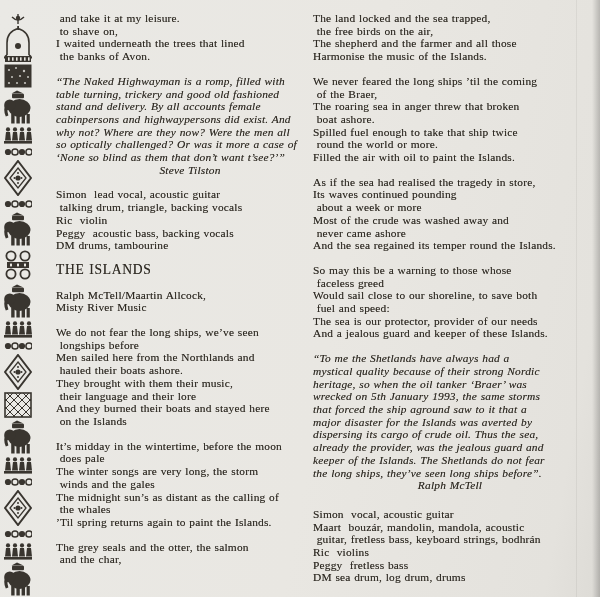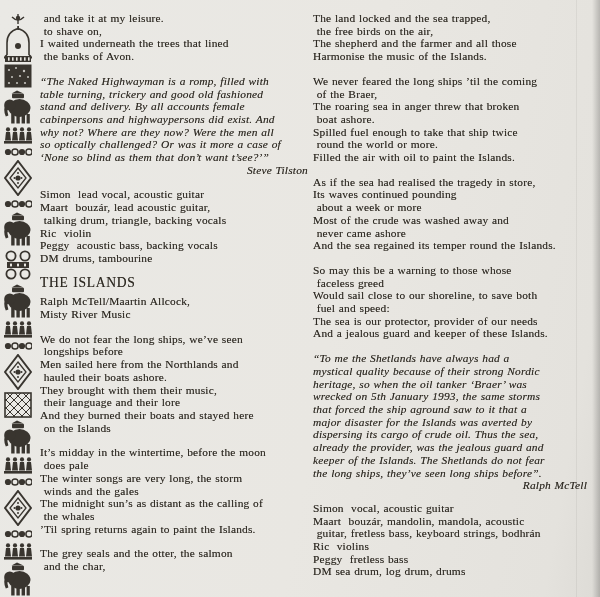--- a/index.html
+++ b/index.html
@@ -19,29 +19,29 @@
     position:absolute;top:0;right:23px;width:1px;height:100%;
     background:rgba(0,0,0,0.05);pointer-events:none;
   }
   svg.strip{position:absolute;left:1px;top:0;color:#211d17;opacity:.88}
   .col{
     position:absolute;top:12px;
     font-size:11.4px;line-height:12.7px;
     letter-spacing:.2px;word-spacing:.6px;
     text-shadow:0 0 .5px rgba(46,42,35,.55);
   }
-  .col-left{left:40px;width:272px}
+  .col-left{left:56px;width:272px}
   .col-right{left:313px;width:278px}
   .line{white-space:pre}
   .block{margin-bottom:12px}
-  .block.tight{margin-bottom:10px}
+  .block.tight{margin-bottom:16px}
   .quote .line{font-style:italic}
   .subheading .line{}
-  .attribution{font-style:italic;text-align:right;padding-right:4px}
-  .heading{margin-bottom:6px}
+  .attribution{font-style:italic;text-align:center;padding-right:4px}
+  .heading{margin-bottom:12px}
   .heading .line{font-size:13.6px;letter-spacing:.7px}
 </style>
 </head>
 <body>
 
 <svg class="strip" width="34" height="597">
   <defs>
     <symbol id="finial-icon" viewBox="0 0 28 12">
       <g fill="currentColor" stroke="currentColor" stroke-width="1.4" fill-rule="evenodd">
         <path d="M14 0 L14 10"></path>
@@ -179,21 +179,20 @@
       <div class="line">table turning, trickery and good old fashioned</div>
       <div class="line">stand and delivery. By all accounts female</div>
       <div class="line">cabinpersons and highwaypersons did exist. And</div>
       <div class="line">why not? Where are they now? Were the men all</div>
       <div class="line">so optically challenged? Or was it more a case of</div>
       <div class="line">‘None so blind as them that don’t want t’see?’”</div>
       <div class="line attribution">Steve Tilston</div>
     </div>
     <div class="block credits">
       <div class="line">Simon  lead vocal, acoustic guitar</div>
-      <div class="line">Maart  bouzár, lead acoustic guitar,</div>
       <div class="line"> talking drum, triangle, backing vocals</div>
       <div class="line">Ric  violin</div>
       <div class="line">Peggy  acoustic bass, backing vocals</div>
       <div class="line">DM drums, tambourine</div>
     </div>
     <div class="block heading">
       <div class="line">THE ISLANDS</div>
     </div>
     <div class="block subheading">
       <div class="line">Ralph McTell/Maartin Allcock,</div>

